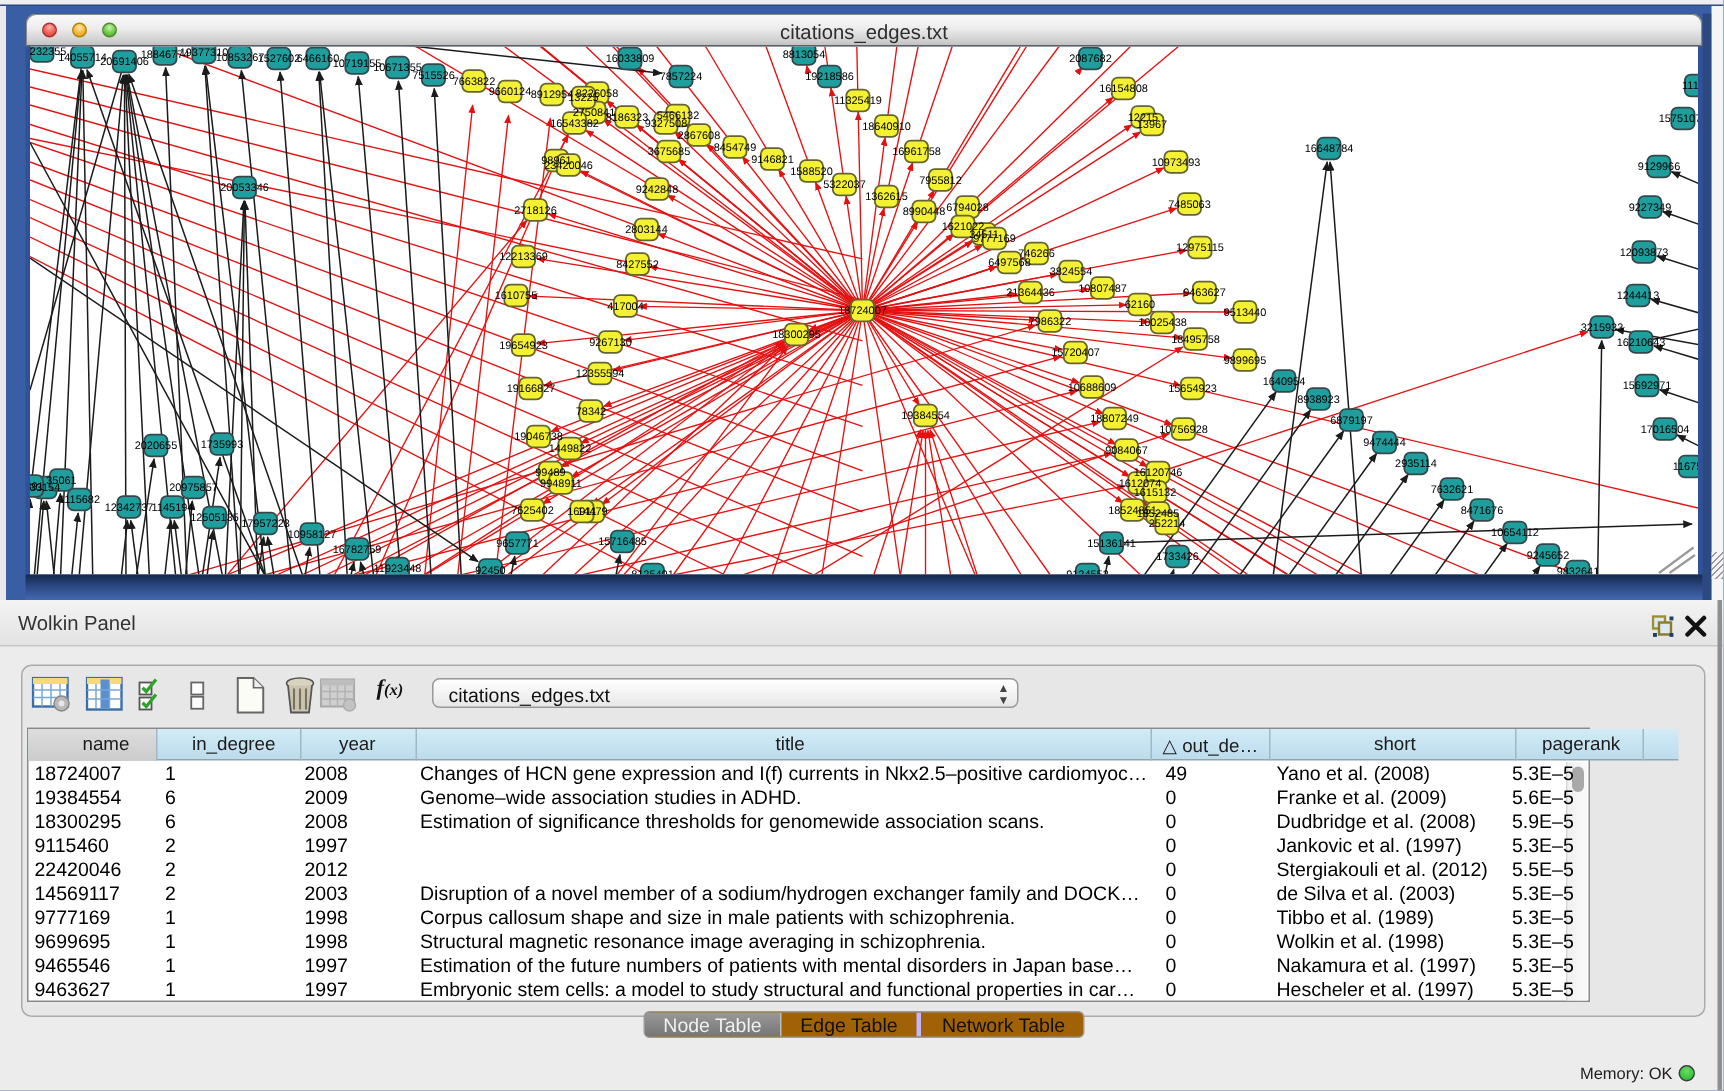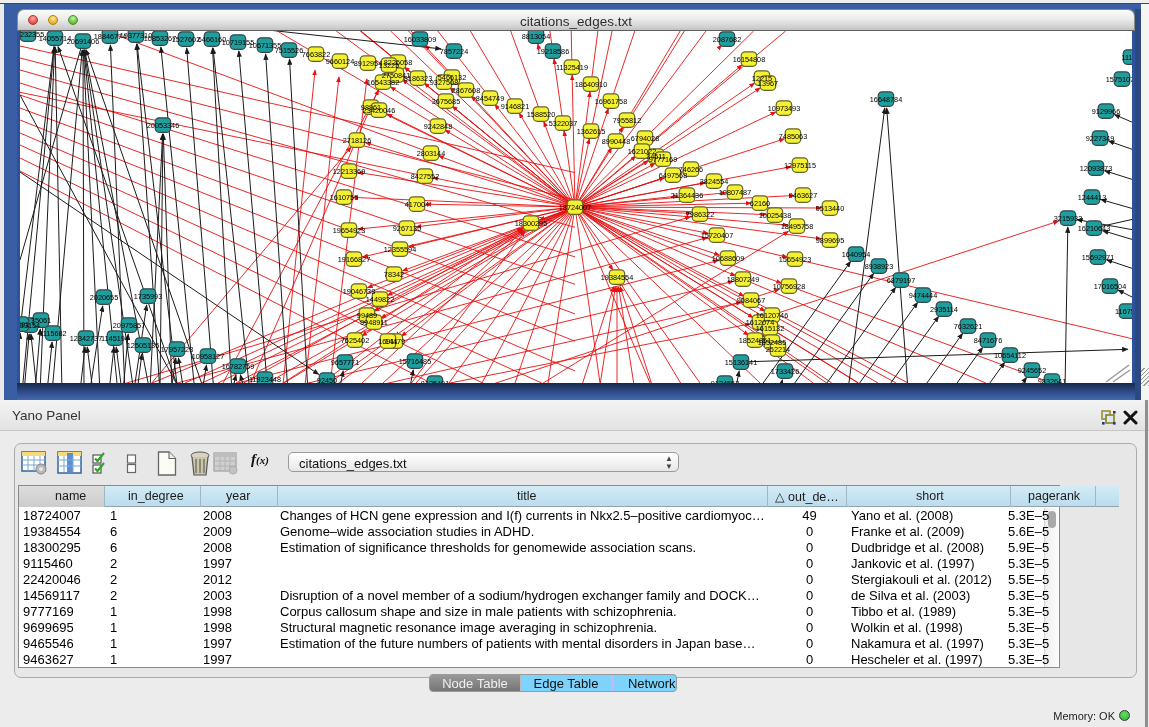--- a/index.html
+++ b/index.html
@@ -41,27 +41,27 @@
   border-bottom:1px solid #8fa6b2; font-size:12.5px; color:#1b1b1b; }
 #thead span { position:absolute; top:3px; }
 #thead .sep { position:absolute; top:0; width:1px; height:21px; background:#9fb8c4; }
 #thead #h1bg { position:absolute; left:0; top:0; width:85px; height:21px; background:linear-gradient(#dddddd,#cccccc); }
 .tr { position:absolute; left:3px; width:1100px; height:16px; font-size:13px; color:#000; white-space:nowrap; }
 .tr span { position:absolute; top:1px; display:block; overflow:hidden; }
 .c1 { left:5px; width:80px; }
 .c2 { left:92px; width:85px; }
 .c3 { left:185px; width:75px; }
 .c4 { left:262px; width:484px; }
-.c5 { left:759px; width:65px;text-align:center; }
+.c5 { left:759px; width:65px; }
 .c6 { left:833px; width:160px; }
 .c7 { left:990px; width:85px; }
 #vsb { position:absolute; right:1px; top:22px; width:14px; height:159px; background:linear-gradient(90deg,#efefef,#fbfbfb); border-left:1px solid #d5d5d5; }
 #vsb .th { position:absolute; left:2.5px; top:3px; width:8px; height:17px; background:#a9a9a9; border-radius:4px; }
-#tabs { position:absolute; left:429px; top:274px; width:248px; height:17.5px; border:1px solid #9a9a9a;
-  border-radius:4px; background:#7dd3fc; font-size:13px; overflow:hidden; }
+#tabs { position:absolute; left:429px; top:274px; width:294px; height:17.5px; border:1px solid #9a9a9a;
+  border-radius:4px; background:#a16207; font-size:13px; overflow:hidden; }
 #tabs .seg { position:absolute; top:0; height:100%; text-align:center; padding-top:1px; }
 #seg1 { left:0; width:90px; background:linear-gradient(#999,#757575); color:#f0f0f0; }
 #seg2 { left:90px; width:91px; border-left:1px solid #bbb; color:#111; }
 #seg3 { left:181px; width:113px; border-left:3px solid #c4b5fd; color:#111; }
 #mem { position:absolute; right:34px; top:310px; font-size:11px; color:#222; }
 #memdot { position:absolute; right:19px; top:310px; width:11px; height:11px; border-radius:50%;
   background:radial-gradient(circle at 50% 35%, #67dd60, #35c23c 70%, #2cae34); border:1.5px solid #3c3c3c; }
 </style></head>
 <body>
 <div id="desk"></div>
@@ -630,21 +630,21 @@
       <div class="tl" id="tl2"></div>
       <div class="tl" id="tl3"></div>
   </div>
 </div>
 <div id="winSh"></div>
 <div id="cursor"><svg width="12" height="12">
       <path d="M2 10 L5 2 L9 9 L6 8 Z" fill="#8a8a8a" stroke="#666" stroke-width="0.5"></path>
     </svg></div>
 <div id="tp">
   <div id="tph">
-      <span class="t">Yano Panel</span>
+      <span class="t">Wolkin Panel</span>
     <svg style="position:absolute;left:1101px;top:10px" width="16" height="16" viewBox="0 0 16 16">
       <rect x="1" y="1" width="8" height="8" fill="#dce8f5" stroke="#9b8f2f" stroke-width="1.6"></rect>
       <rect x="5" y="5" width="8" height="8" fill="#dce8f5" stroke="#8a7d22" stroke-width="1.6"></rect>
       <rect x="12" y="1" width="2.6" height="2.6" fill="#1c3f6e"></rect>
       <rect x="1" y="12" width="2.6" height="2.6" fill="#1c3f6e"></rect>
       <rect x="12" y="12" width="2.6" height="2.6" fill="#1c3f6e"></rect>
     </svg>
     <svg style="position:absolute;left:1123px;top:10px" width="15" height="15" viewBox="0 0 15 15">
       <path d="M2 2 L13 13 M13 2 L2 13" stroke="#111" stroke-width="3" stroke-linecap="round"></path>
     </svg>
@@ -791,20 +791,21 @@
         <span class="c3">1997</span>
         <span class="c4">Estimation of the future numbers of patients with mental disorders in Japan base…</span>
         <span class="c5">0</span>
         <span class="c6">Nakamura et al. (1997)</span>
         <span class="c7">5.3E–5</span>
       </div>
 <div class="tr" style="top:206.5px">
         <span class="c1">9463627</span>
         <span class="c2">1</span>
         <span class="c3">1997</span>
+        <span class="c4">Embryonic stem cells: a model to study structural and functional properties in car…</span>
         <span class="c5">0</span>
         <span class="c6">Hescheler et al. (1997)</span>
         <span class="c7">5.3E–5</span>
       </div>
   </div>
   <div id="tabs">
     <div class="seg" id="seg1">Node Table</div>
     <div class="seg" id="seg2">Edge Table</div>
     <div class="seg" id="seg3">Network Table</div>
   </div>

